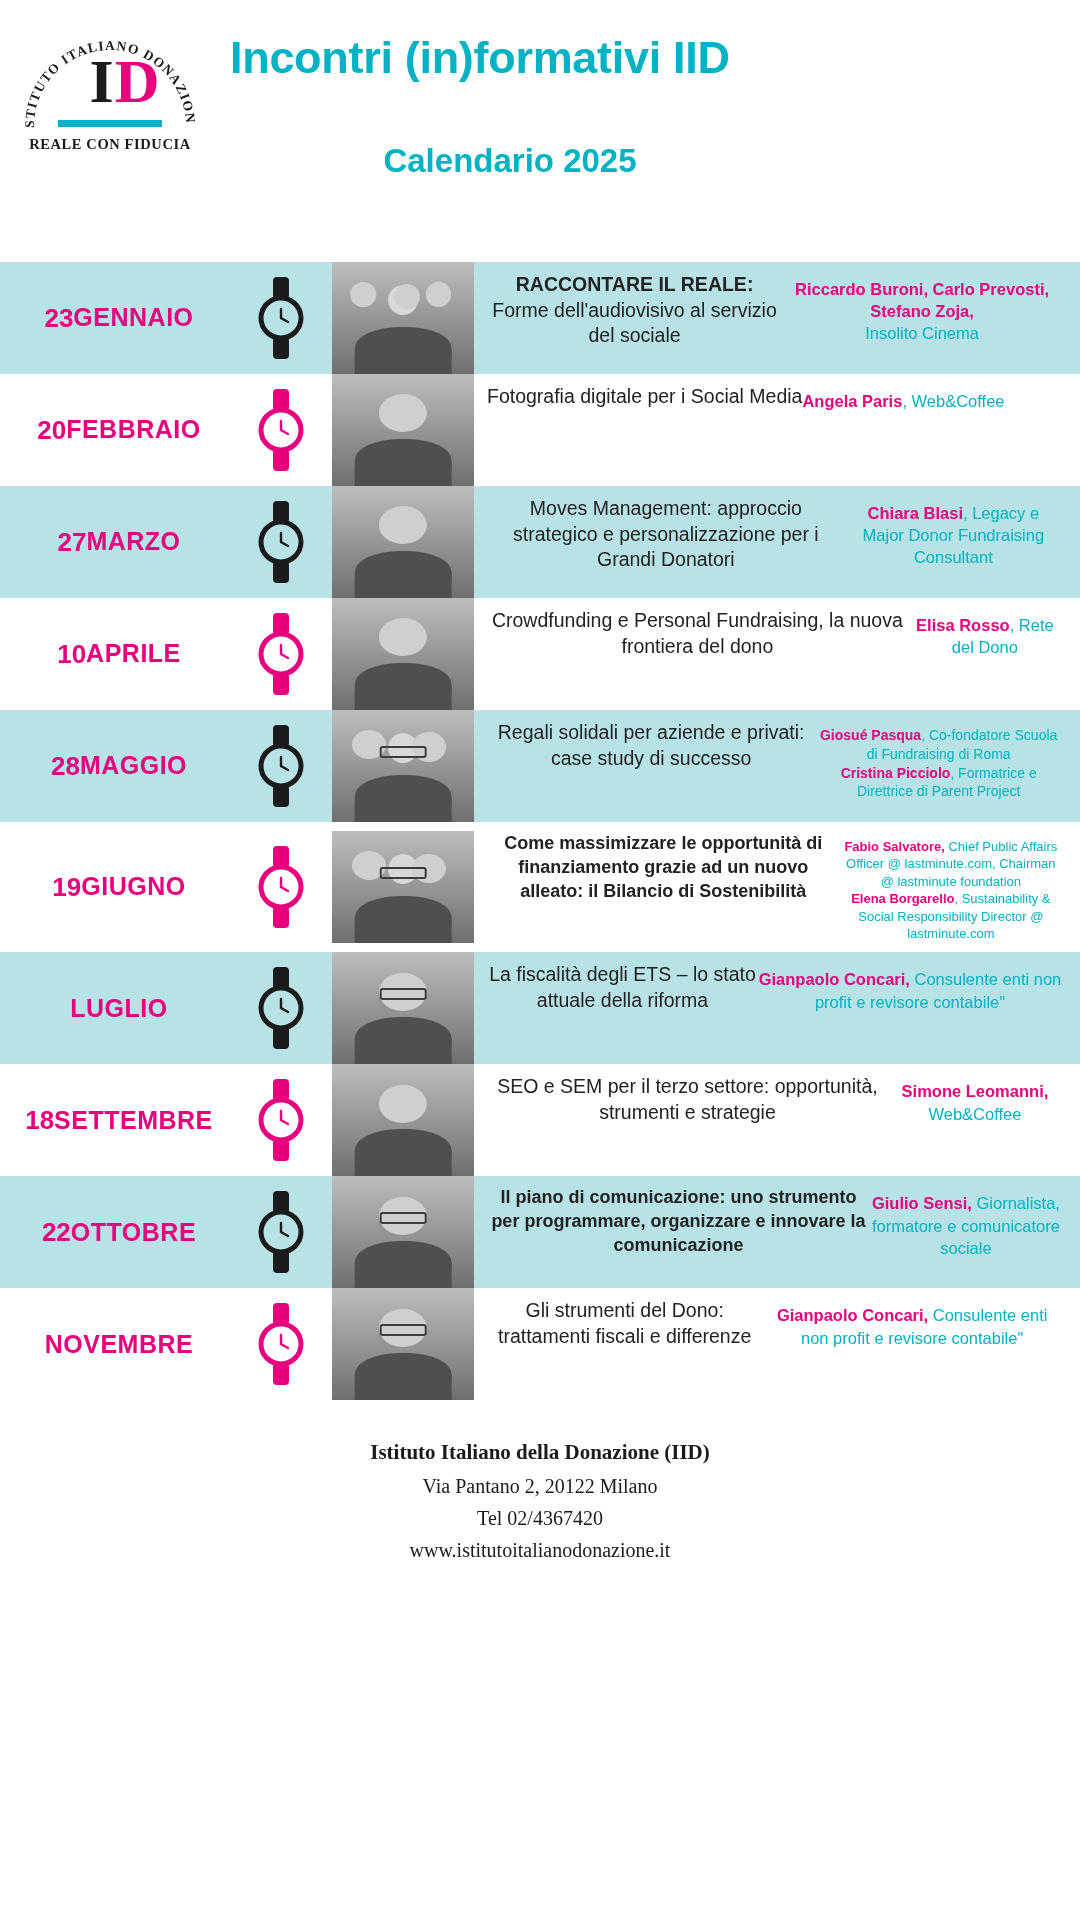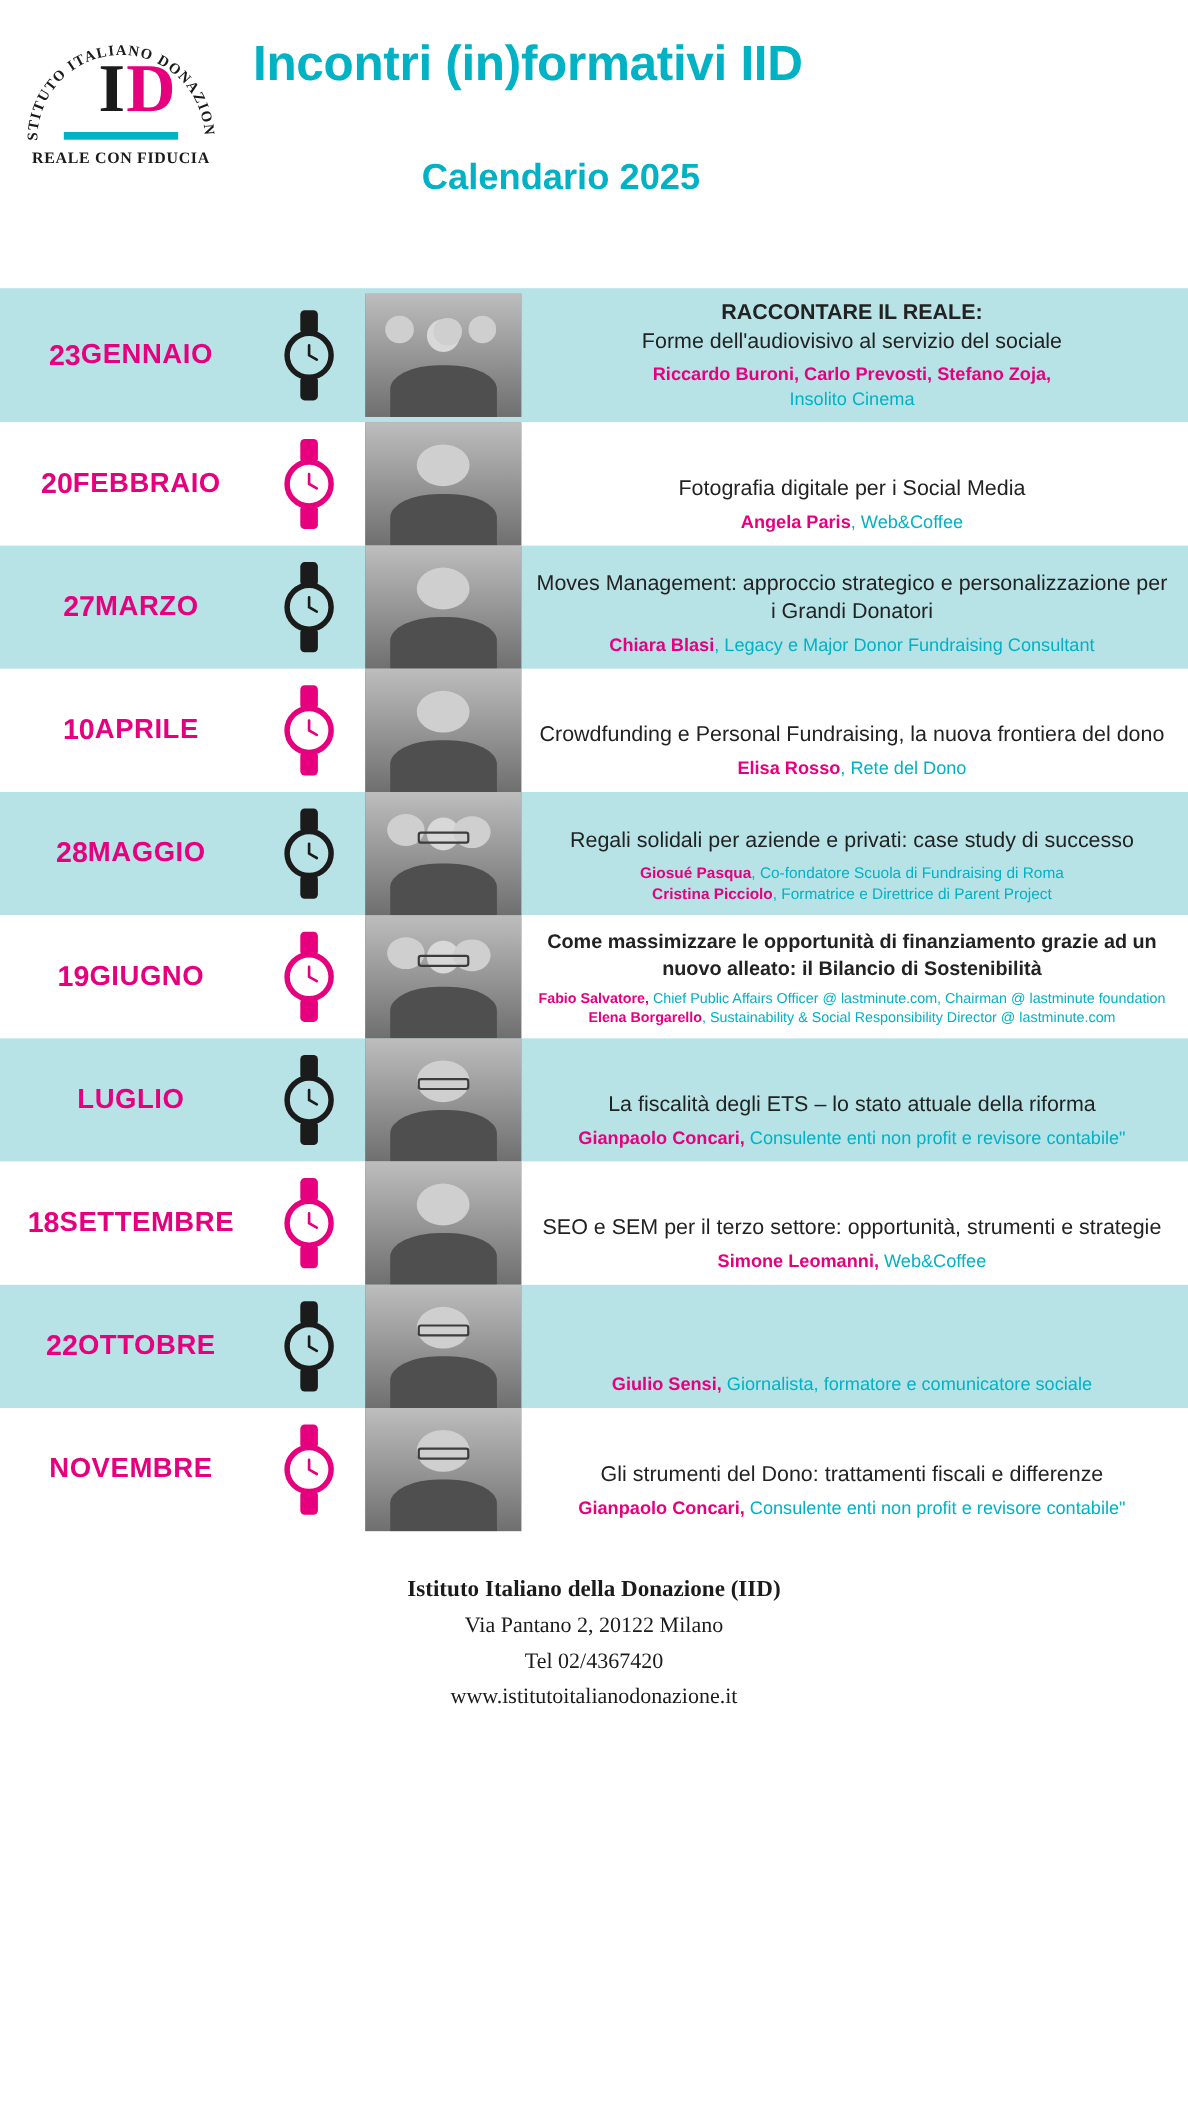--- a/index.html
+++ b/index.html
@@ -175,22 +175,21 @@
     transform: translateX(-50%);
     width: 30%; height: 7%;
     border: 2px solid #3c3c3c;
     border-radius: 3px;
   }
 
   .col-text {
     flex: 1 1 auto;
     padding: 10px 18px 10px 4px;
     display: flex;
-    flex-direction: column;
-    justify-content: flex-end;
+    justify-content: flex-start;
     text-align: center;
   }
   .ev-title {
     font-size: 19.5px;
     color: #222222;
     line-height: 1.32;
   }
   .ev-title .strong { font-weight: bold; }
   .ev-speakers {
     margin-top: 6px;
@@ -515,20 +514,23 @@
         </svg>
       </div>
       <div class="col-photo">
         <div class="photo glasses">
           <div class="ph-bg"></div>
             <div class="head"></div>
             <div class="body"></div>
         </div>
       </div>
       <div class="col-text">
+        <div class="ev-title small">
+          <span>Il piano di comunicazione: uno strumento per programmare, organizzare e innovare la comunicazione</span>
+        </div>
         <div class="ev-speakers">
           <span class="name">Giulio Sensi,</span><span> Giornalista, formatore e comunicatore sociale</span>
         </div>
       </div>
     </div>
 
     <div class="row plain">
       <div class="col-date">
         <div class="date-day"></div>
         <div class="date-month">NOVEMBRE</div>

